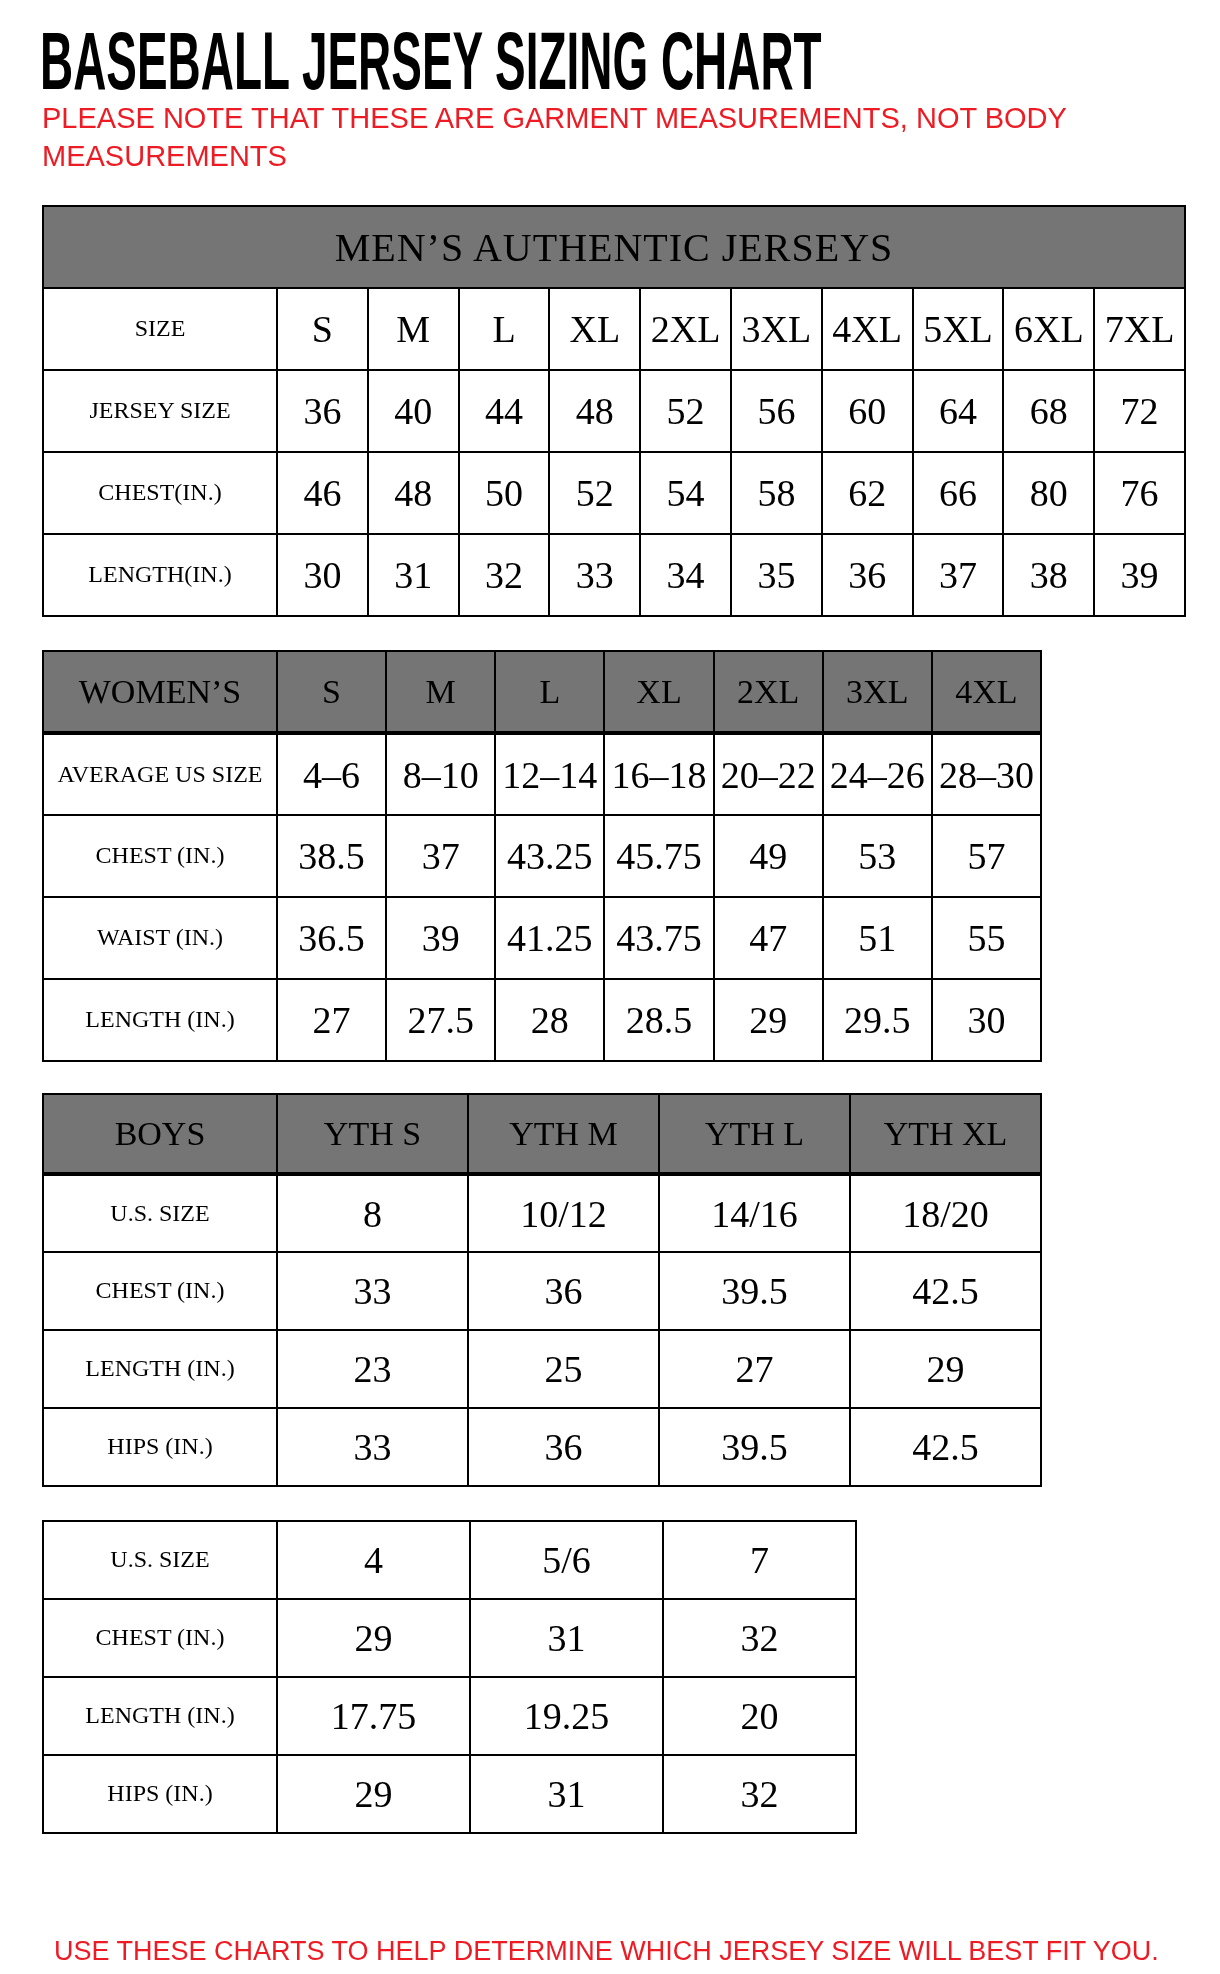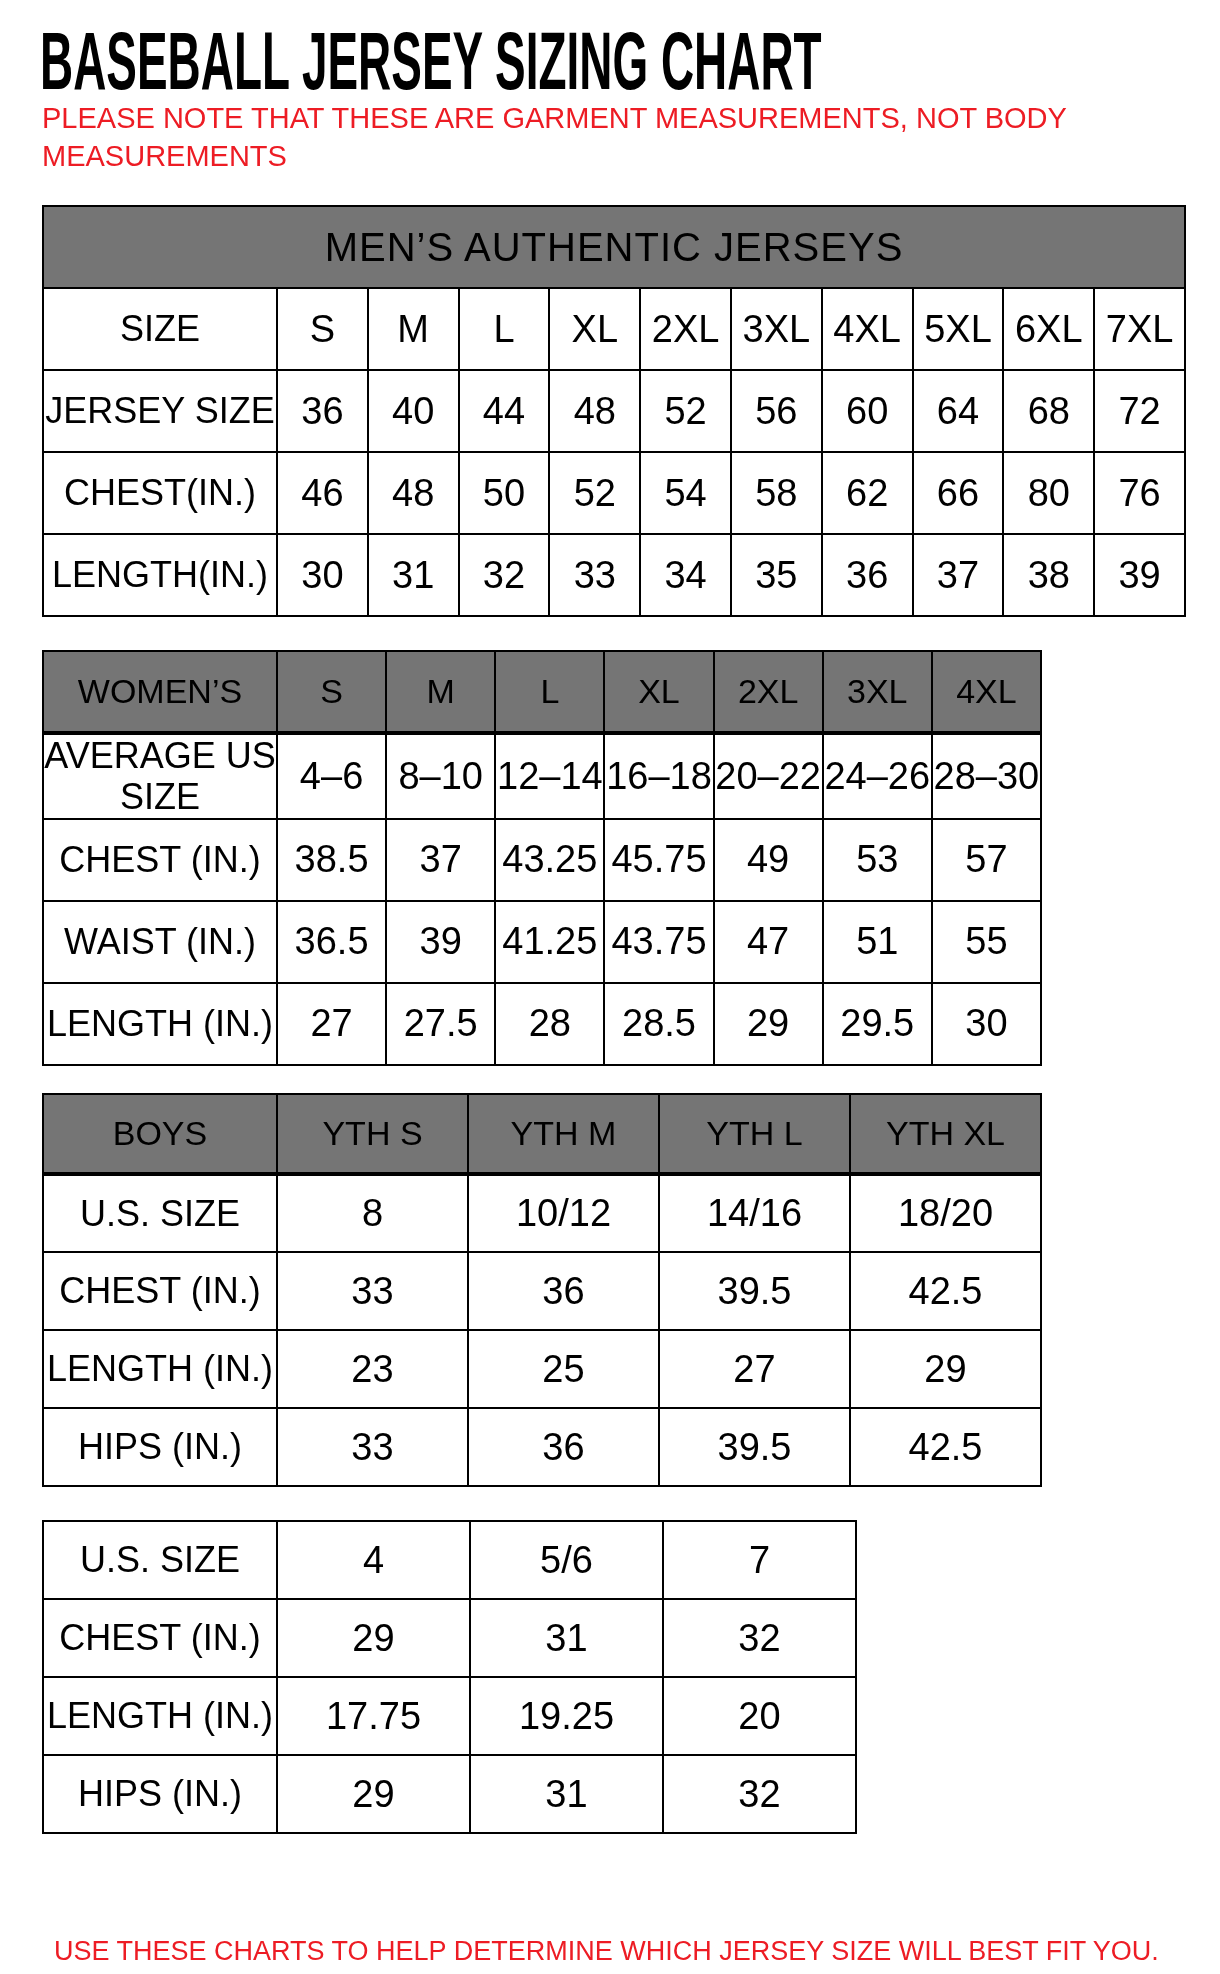--- a/index.html
+++ b/index.html
@@ -16,29 +16,29 @@
   }
   .note {
     position:absolute; left:42px; top:100px; width:1150px; margin:0;
     font-size:29px; line-height:1.3; color:var(--red); font-weight:400;
   }
   .footer {
     position:absolute; left:42px; top:1924px; margin:12px;
     font-size:27px; color:var(--red); white-space:nowrap; font-weight:400;
   }
 
-  .tbl { position:absolute; }
+  .tbl { position:absolute;font-family:Liberation Serif, serif; }
   .tbl table { border-collapse:collapse; table-layout:fixed; width:100%; }
   .tbl td { border:2px solid #000; text-align:center; vertical-align:middle; padding:0; color:#000; }
   .tbl tr { height:82px; }
   .band-row { height:80px; }
   .band { background:var(--gray); color:#fff; font-size:40px; letter-spacing:1px; }
   .ghead-row { height:82px; }
   .gcell { background:var(--gray); color:#fff; font-size:34px; border-bottom:4px solid #000 !important; }
-  .rlabel { font-size:36px; line-height:1.15; padding:0 6px;margin-left:42px; }
+  .rlabel { font-size:24px; line-height:1.15; padding:0 6px;margin-left:42px; }
   .val { font-size:38px; }
 
   .mens      { left:42px; top:205px;  width:1144px; }
   .womens    { left:42px; top:650px;  width:1000px; }
   .boys      { left:42px; top:1093px; width:1000px; }
   .preschool { left:42px; top:1520px; width:815px;  }
   .boys tr, .preschool tr { height:78px; }
   .boys .ghead-row, .preschool .ghead-row { height:80px; }
 </style>
 </head>

